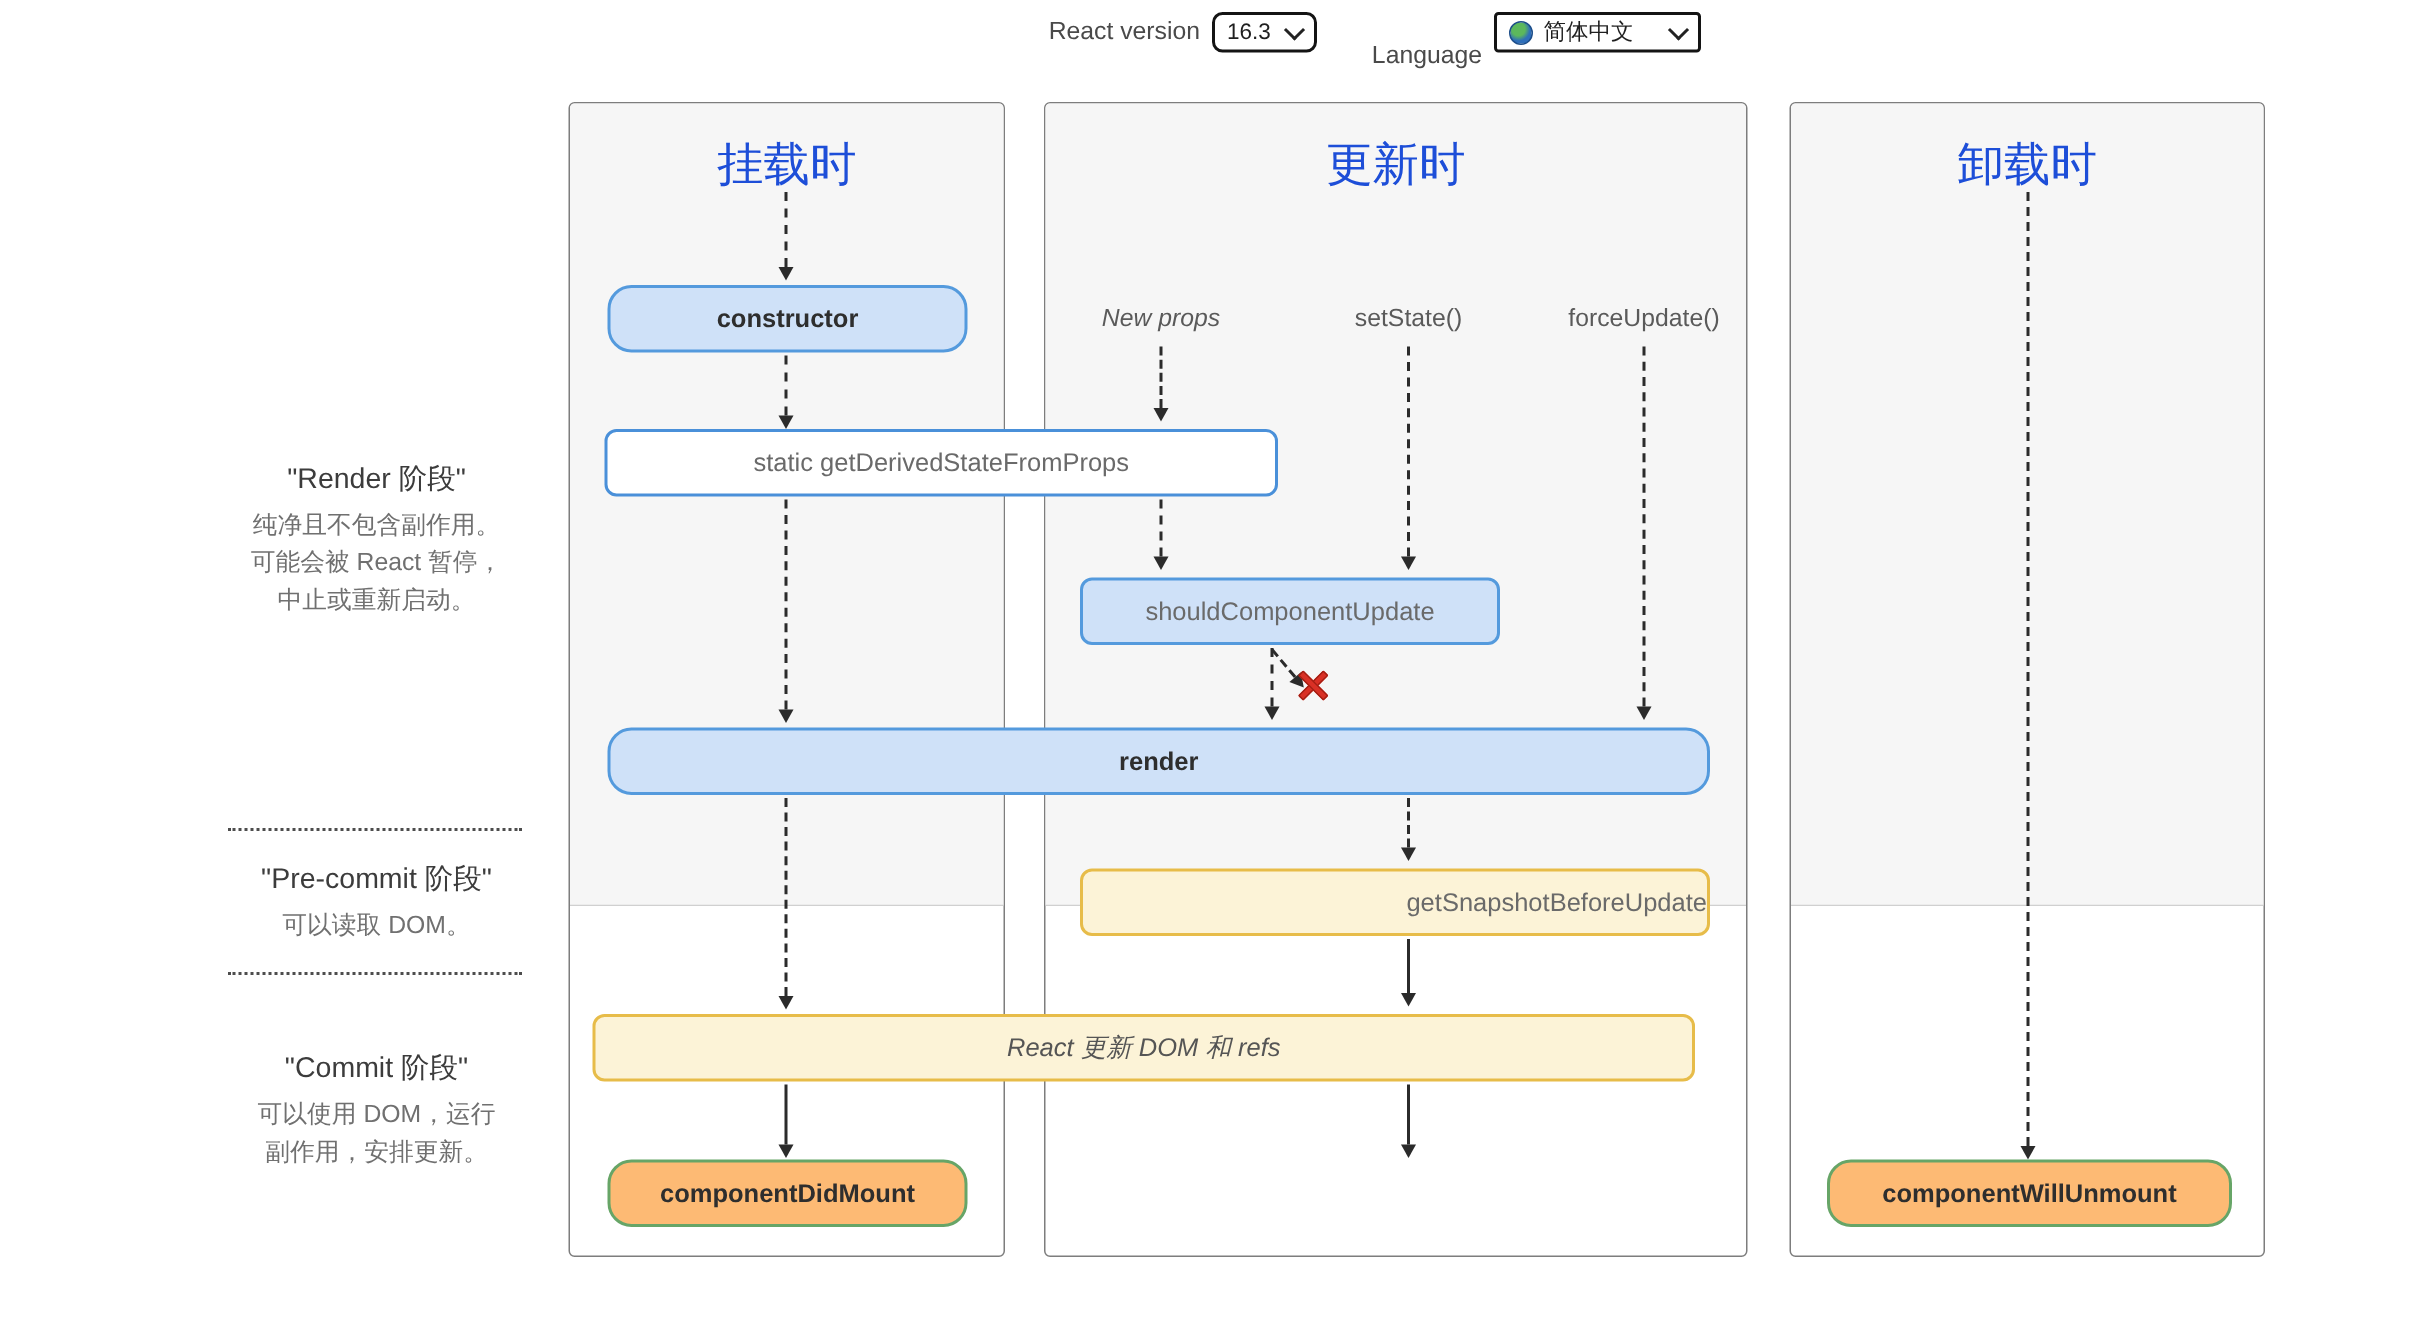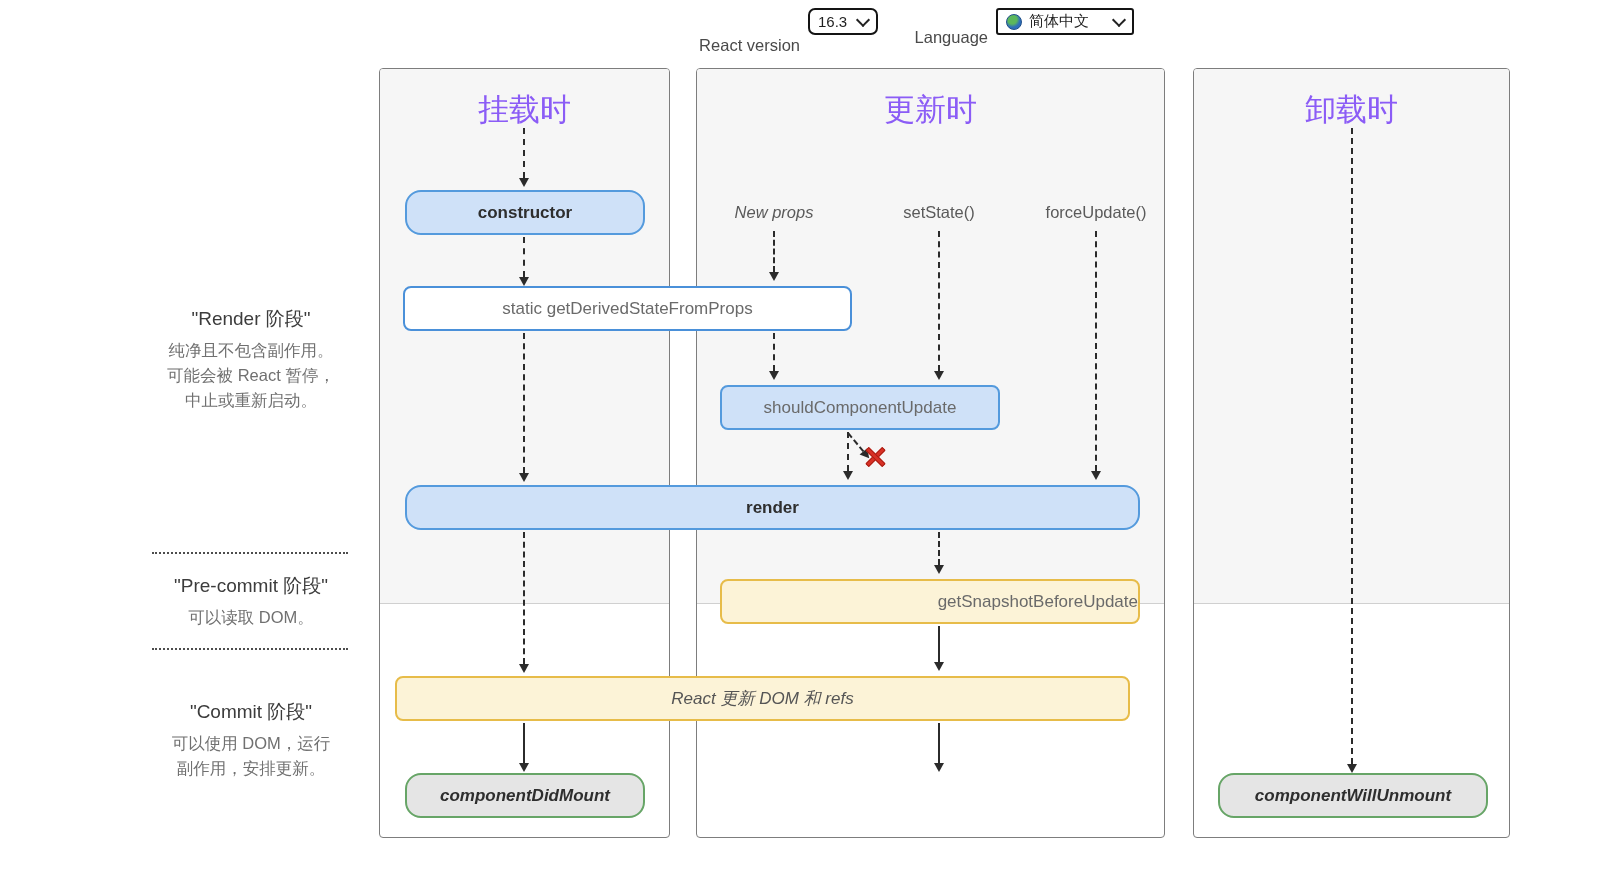--- a/index.html
+++ b/index.html
@@ -8,38 +8,38 @@
 
   
   .ctrl-label{position:absolute;font-size:16.5px;color:#4a4a4a;line-height:27px;}
   .select{position:absolute;display:flex;align-items:center;background:#fff;border:2px solid #141414;box-sizing:border-box;font-size:15px;color:#1f1f1f;cursor:pointer;}
   .chev{width:8px;height:8px;border-right:2px solid #222;border-bottom:2px solid #222;transform:rotate(45deg);margin-top:-4px;}
   .globe{width:16px;height:16px;border-radius:50%;background:radial-gradient(circle at 38% 32%,#5cb85c 0 34%,#2f6fba 60%);border:1px solid #1d4e89;box-sizing:border-box;}
 
   
   .panel{position:absolute;top:68px;height:770px;background:#fff;border:1px solid #7d7d7d;border-radius:4px;box-sizing:border-box;}
   .panel .render-bg{position:absolute;left:0;right:0;top:0;height:534px;background:#f6f6f6;border-bottom:1px solid #d0d0d0;border-radius:3px 3px 0 0;}
-  .panel h2{position:relative;margin:0;padding-top:20px;text-align:center;font-size:31px;font-weight:400;color:#8b5cf6;}
+  .panel h2{position:relative;margin:0;padding-top:20px;text-align:center;font-size:31px;font-weight:400;color:#1d4ed8;}
 
   
   .phase{position:absolute;left:145px;width:212px;text-align:center;}
   .phase .ph-title{font-size:19px;color:#3c3c3c;margin-bottom:6px;}
   .phase .ph-line{font-size:16.5px;color:#707070;line-height:25px;}
   .divider{position:absolute;left:152px;width:196px;border-top:2px dotted #4d4d4d;height:0;}
 
   
   .trigger{position:absolute;transform:translateX(-50%);font-size:16.5px;color:#5a5a5a;white-space:nowrap;z-index:3;}
   .italic{font-style:italic;}
 
   
   .box{position:absolute;display:flex;align-items:center;justify-content:center;box-sizing:border-box;border-radius:8px;font-size:17px;z-index:4;cursor:pointer;white-space:nowrap;}
   .box.blue{background:#cfe1f8;border:2px solid #549add;}
   .box.white{background:#ffffff;border:2px solid #4a90d9;}
   .box.yellow{background:#fcf3d7;border:2px solid #e7bc49;}
-  .box.green{background:#e5e5e5;border:2px solid #67a567;font-style:italic;}
+  .box.green{background:#fdba74;border:2px solid #67a567;}
   .box.bold{font-weight:700;color:#2e2e2e;border-radius:16px;}
   .box.gray{color:#6a6a6a;}
   .box.it{font-style:italic;color:#555;}
 
   
   .arrow{position:absolute;width:0;border-left:2px dashed #2b2b2b;z-index:2;}
   .arrow.solid{border-left-style:solid;}
   .arrow .head{position:absolute;bottom:-9px;left:-6px;width:0;height:0;border-left:5px solid transparent;border-right:5px solid transparent;border-top:9px solid #2b2b2b;}
   .arrow.diag{transform:rotate(-40deg);transform-origin:top center;}
 
@@ -47,21 +47,21 @@
   .x-mark{position:absolute;width:22px;height:22px;z-index:5;}
   .x-mark:before,.x-mark:after{content:"";position:absolute;left:9px;top:-1px;width:5px;height:24px;border-radius:1px;background:#d93025;box-shadow:0 0 0 1px #a31f14 inset;}
   .x-mark:before{transform:rotate(45deg);}
   .x-mark:after{transform:rotate(-45deg);}
 </style>
 </head>
 <body>
 
 <div class="stage">
 
-  <span class="ctrl-label" style="left:660px;top:8px;width:140px;text-align:right;margin-top:24px;">React version</span>
+  <span class="ctrl-label" style="left:660px;top:8px;width:140px;text-align:right;">React version</span>
   <div class="select" style="left:808px;top:8px;width:70px;height:27px;border-radius:7px;padding:0 8px;justify-content:space-between;">
     <span>16.3</span>
     <span class="chev"></span>
   </div>
 
   <span class="ctrl-label" style="left:880px;top:8px;width:108px;text-align:right;margin-top:16px;">Language</span>
   <div class="select" style="left:996px;top:8px;width:138px;height:27px;border-radius:3px;padding:0 8px;gap:7px;">
     <span class="globe"></span>
     <span style="flex:1;">简体中文</span>
     <span class="chev"></span>

